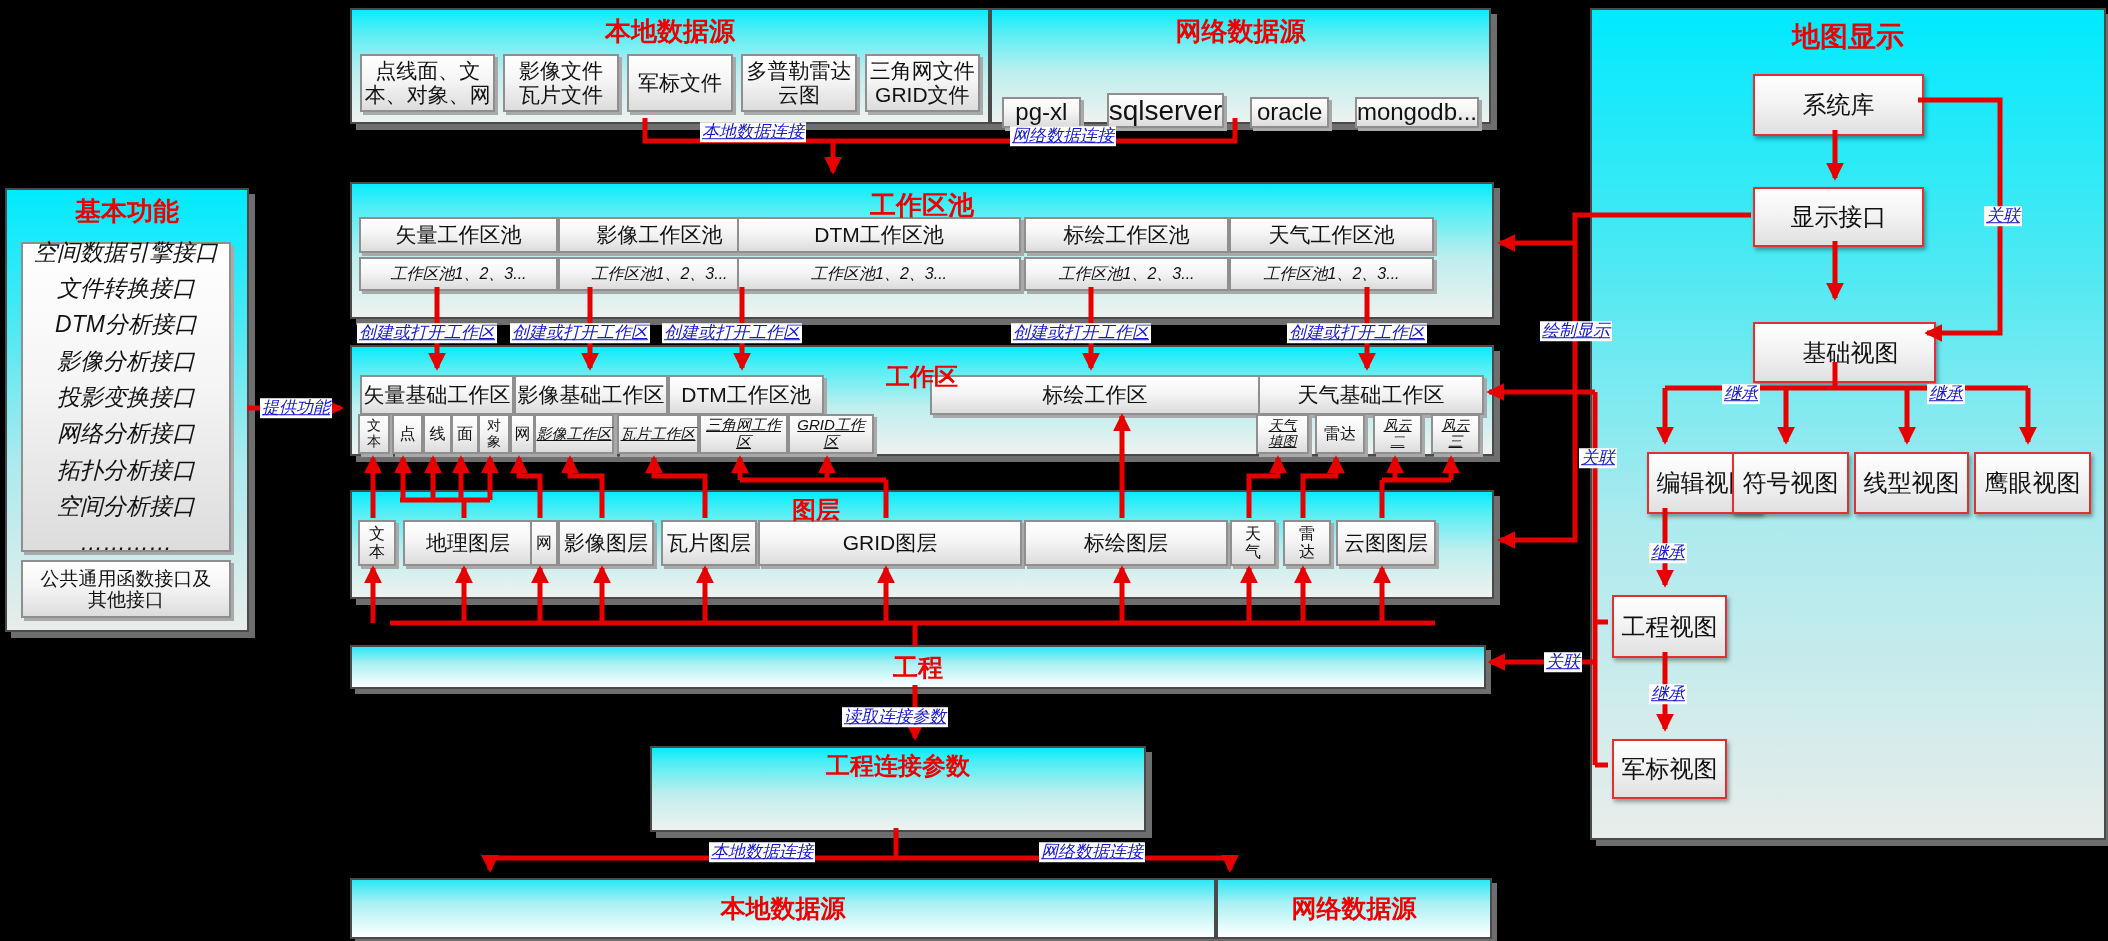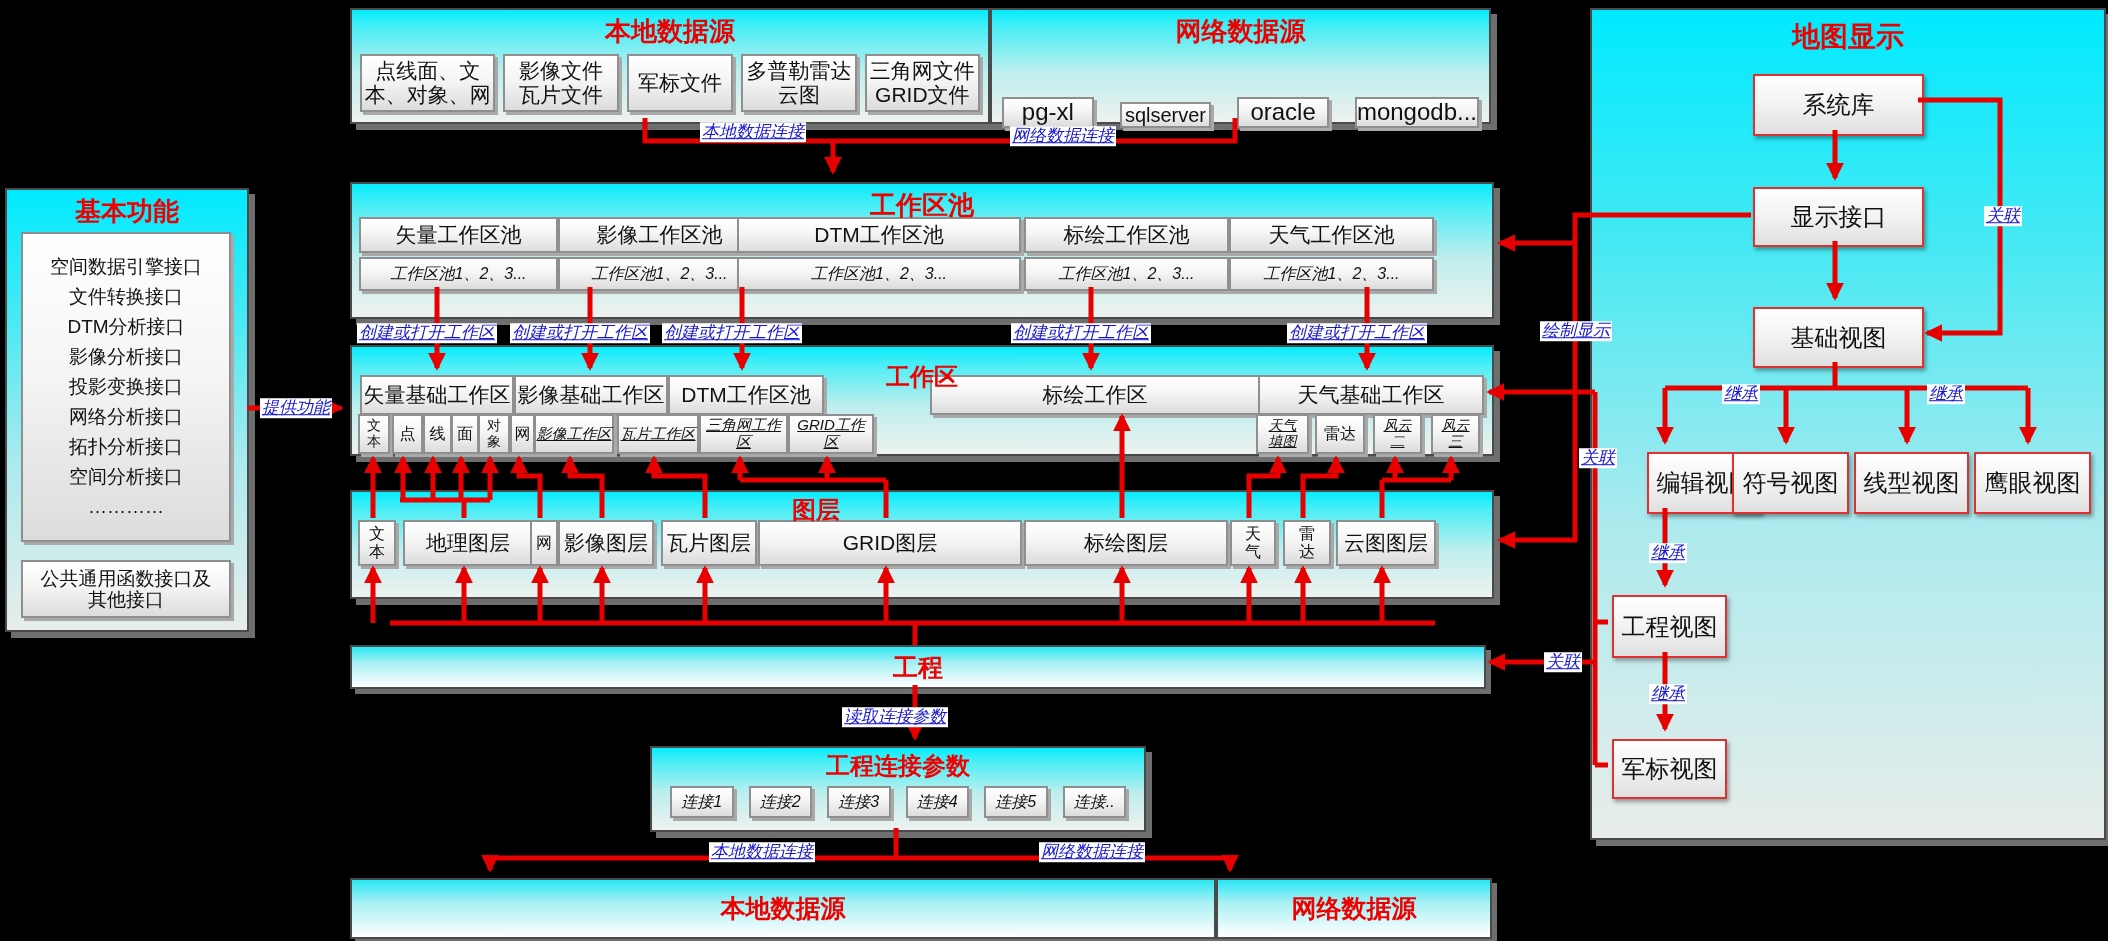--- a/index.html
+++ b/index.html
@@ -51,29 +51,29 @@
 云图</div>
       <div class="wbox multi">三角网文件
 GRID文件</div>
     </div>
   </section>
 
   <section class="panel" style="left:990px;top:8px;width:497px;height:112px;">
     <div class="ptitle">网络数据源</div>
     <div class="flexrow" style="left:10px;top:44px;right:10px;height:74px;gap:26px;align-items:flex-end;">
       <div class="wbox" style="font-size:24px;">pg-xl</div>
-      <div class="wbox" style="font-size:20px;margin-top:48px;">sqlserver</div>
+      <div class="wbox" style="font-size:28px;margin-top:48px;">sqlserver</div>
       <div class="wbox" style="font-size:24px;">oracle</div>
       <div class="wbox" style="font-size:24px;">mongodb...</div>
     </div>
   </section>
 
   <section class="panel deep" style="left:5px;top:188px;width:240px;height:440px;">
     <div class="ptitle">基本功能</div>
-    <div class="wbox multi" style="left:14px;top:42px;width:206px;height:306px;font-size:19px;line-height:1.58;">空间数据引擎接口
+    <div class="wbox multi" style="left:14px;top:52px;width:206px;height:306px;font-size:23px;line-height:1.58;font-style:italic;">空间数据引擎接口
 文件转换接口
 DTM分析接口
 影像分析接口
 投影变换接口
 网络分析接口
 拓扑分析接口
 空间分析接口
 …………</div>
     <div class="wbox multi" style="left:14px;top:370px;width:206px;height:54px;font-size:19px;">公共通用函数接口及
 其他接口</div>
@@ -138,42 +138,34 @@
 达</div>
     <div class="wbox" style="left:984px;top:28px;width:96px;height:42px;">云图图层</div>
   </section>
 
   <section class="bar" style="left:350px;top:645px;width:1132px;height:40px;">
     <span class="redtext">工程</span>
   </section>
 
   <section class="panel" style="left:650px;top:746px;width:492px;height:82px;">
     <div class="ptitle" style="font-size:24px;top:2px;">工程连接参数</div>
-    <div class="flexrow" style="left:18px;top:38px;right:18px;height:32px;gap:15px;">
-      <div class="wbox it sm">连接1</div>
-      <div class="wbox it sm">连接2</div>
-      <div class="wbox it sm">连接3</div>
-      <div class="wbox it sm">连接4</div>
-      <div class="wbox it sm">连接5</div>
-      <div class="wbox it sm">连接..</div>
-    </div>
   </section>
 
   <section class="bar" style="left:350px;top:878px;width:862px;height:57px;">
     <span class="redtext">本地数据源</span>
   </section>
   <section class="bar" style="left:1216px;top:878px;width:272px;height:57px;">
     <span class="redtext">网络数据源</span>
   </section>
 
   <section class="panel deep" style="left:1590px;top:8px;width:512px;height:828px;">
     <div class="ptitle" style="font-size:28px;top:8px;">地图显示</div>
     <div class="rbox" style="left:161px;top:64px;width:167px;height:58px;">系统库</div>
     <div class="rbox" style="left:161px;top:177px;width:167px;height:56px;">显示接口</div>
-    <div class="rbox" style="left:161px;top:297px;width:167px;height:57px;">基础视图</div>
+    <div class="rbox" style="left:161px;top:312px;width:167px;height:57px;padding-left:12px;">基础视图</div>
     <div class="rbox" style="left:20px;top:442px;width:111px;height:58px;margin-left:35px;">编辑视图</div>
     <div class="rbox" style="left:140px;top:442px;width:113px;height:58px;">符号视图</div>
     <div class="rbox" style="left:262px;top:442px;width:111px;height:58px;">线型视图</div>
     <div class="rbox" style="left:382px;top:442px;width:113px;height:58px;">鹰眼视图</div>
     <div class="rbox" style="left:20px;top:585px;width:111px;height:59px;">工程视图</div>
     <div class="rbox" style="left:20px;top:729px;width:111px;height:56px;">军标视图</div>
   </section>
 
   <svg class="wires" width="2108" height="941" viewBox="0 0 2108 941">
     <defs>

